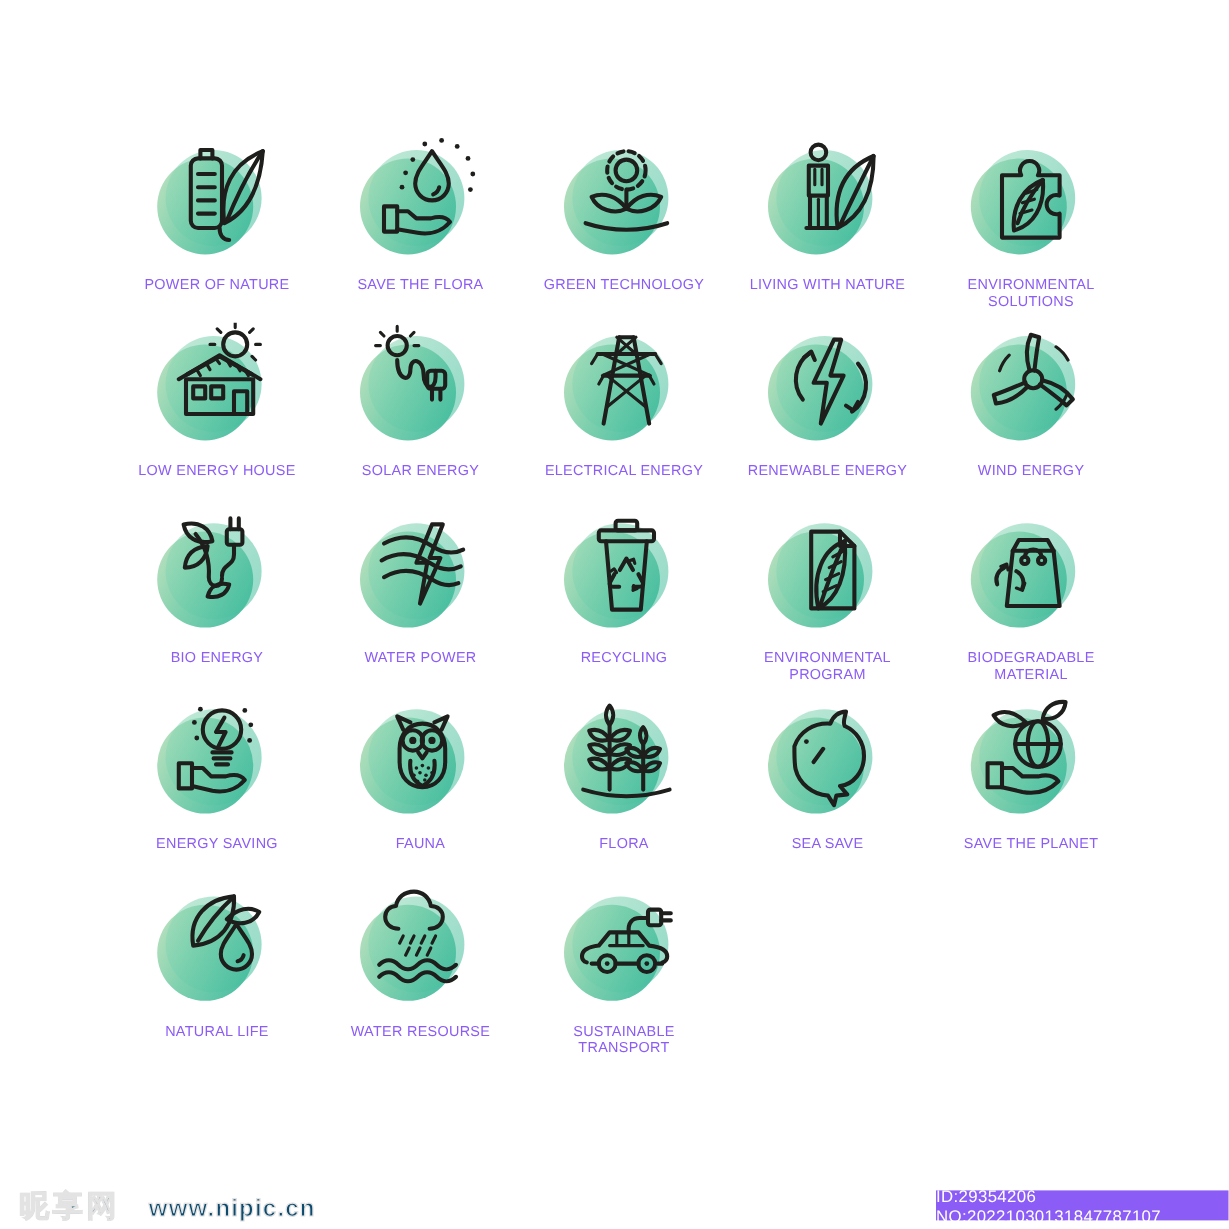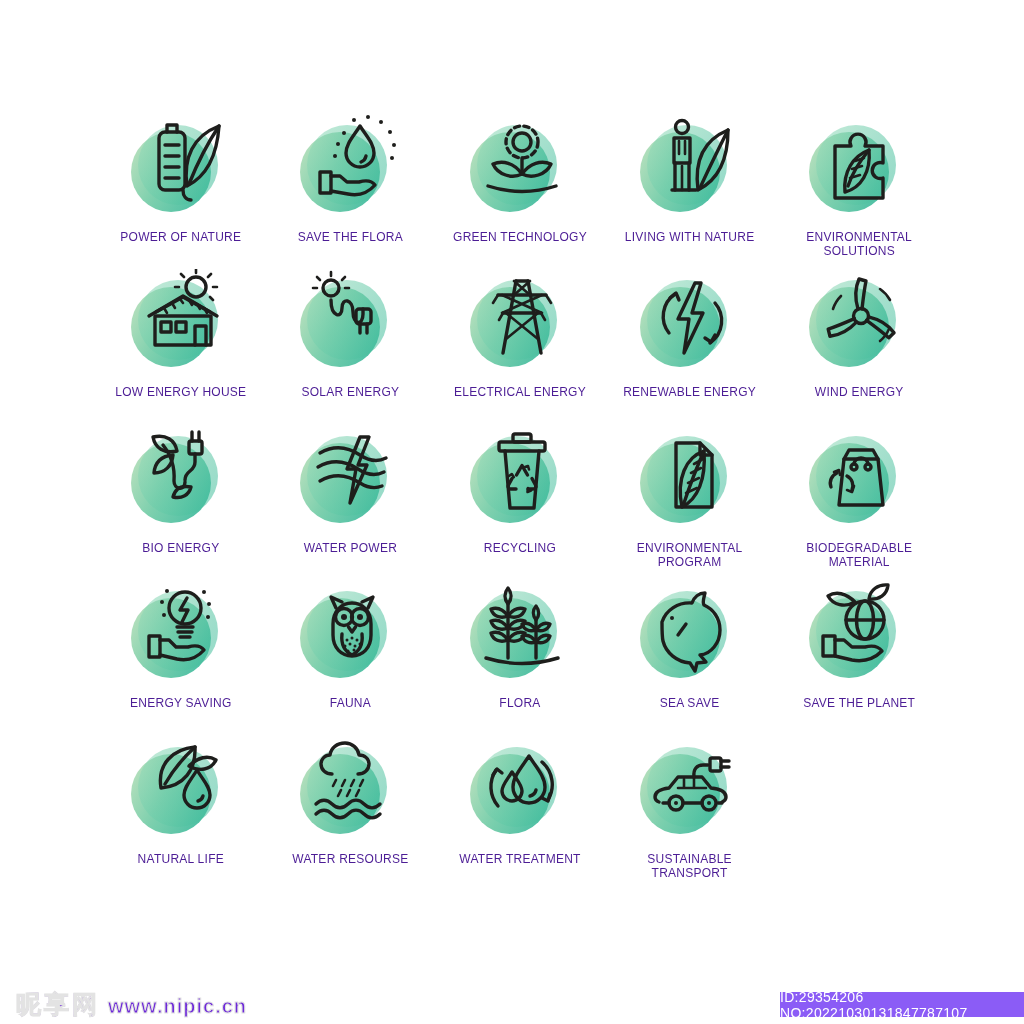--- a/index.html
+++ b/index.html
@@ -12,24 +12,24 @@
   .disc{position:absolute;left:0;top:16px;width:80px;height:80px;border-radius:50%;
         background:linear-gradient(118deg,#b7e0bd 8%,#7ed0ae 45%,#4cbfa4 90%);}
   .disc::after{content:"";position:absolute;inset:0;border-radius:50%;
         transform:translate(7px,-7px);
         background:linear-gradient(118deg,rgba(150,219,185,.55),rgba(56,186,152,.55));}
   svg.art{position:absolute;left:2px;top:-2px;width:100px;height:100px;
         color:#1e1e1c;stroke:#1e1e1c;fill:none;stroke-width:3.4;
         stroke-linecap:round;stroke-linejoin:round;}
   svg.art .f{fill:#1e1e1c;stroke:none;}
   svg.art .thin{stroke-width:2.6;}
-  .caption{margin-top:14px;font-size:12px;line-height:14px;color:#4c1d95;
+  .caption{margin-top:14px;font-size:12px;line-height:14px;color:#8b5cf6;
         letter-spacing:.25px;text-align:center;max-width:150px;}
-  .wm{position:absolute;left:16px;top:988px;display:flex;align-items:baseline;gap:8px;
-        color:#6d28d9;-webkit-text-stroke:1px #e3e3e3;text-shadow:0 0 1px #ececec;
+  .wm{position:absolute;left:16px;top:988px;display:flex;align-items:baseline;gap:24px;
+        color:#0c4a6e;-webkit-text-stroke:1px #e3e3e3;text-shadow:0 0 1px #ececec;
         font-weight:bold;user-select:none;}
   .wm-name{font-size:25px;letter-spacing:3px;}
   .wm-url{font-size:20px;letter-spacing:1px;}
   .idbar{position:absolute;right:0;top:992px;width:244px;height:25px;background:#8b5cf6;
         color:#ffffff;font-size:14px;letter-spacing:.3px;
         display:flex;align-items:center;justify-content:center;}
 </style>
 </head>
 <body>
 
@@ -385,35 +385,20 @@
         <svg class="art" viewBox="0 0 100 100">
           <path d="M30 38c-6 0-11-4-11-10 0-5 4-9 9-9 1-7 7-12 15-12 7 0 13 5 14 12 6 0 10 4 10 9 0 6-5 10-11 10"></path>
           <path class="thin" d="M34 44l-3 6M43 44l-3 6M52 44l-3 6M61 44l-3 6M39 54l-3 6M48 54l-3 6M57 54l-3 6"></path>
           <path d="M14 68c5-5 11-5 16 0s11 5 16 0 11-5 16 0 11 5 16 0"></path>
           <path d="M14 78c5-5 11-5 16 0s11 5 16 0 11-5 16 0 11 5 16 0"></path>
         </svg>
       </div>
       <figcaption class="caption">WATER RESOURSE</figcaption>
     </figure>
 
-    <figure class="cell">
-      <div class="badge">
-        <span class="disc"></span>
-        <svg class="art" viewBox="0 0 100 100">
-          <path d="M57 20c8 12 16 21 16 31a16 16 0 1 1-32 0c0-10 8-19 16-31Z"></path>
-          <path d="M40 36c5 8 10 13 10 19a10 10 0 1 1-20 0c0-6 5-11 10-19Z"></path>
-          <path d="M64 54a8 8 0 0 1-6 6"></path>
-          <path d="M26 70A30 30 0 0 1 24 34"></path>
-          <path d="M21 39l4-6 5 4"></path>
-          <path d="M70 26a30 30 0 0 1 6 38"></path>
-          <path d="M78 58l-2 7-6-3"></path>
-        </svg>
-      </div>
-      <figcaption class="caption">WATER TREATMENT</figcaption>
-    </figure>
 
     <figure class="cell">
       <div class="badge">
         <span class="disc"></span>
         <svg class="art" viewBox="0 0 100 100">
           <path d="M17 66c-3-1-4-3-4-5 0-5 6-8 14-9l9-11h24l9 11c9 1 15 4 15 9 0 2-1 4-4 5"></path>
           <circle cx="34" cy="67" r="7"></circle>
             <circle cx="67" cy="67" r="7"></circle>
           <circle class="f" cx="34" cy="67" r="2"></circle>
             <circle class="f" cx="67" cy="67" r="2"></circle>

